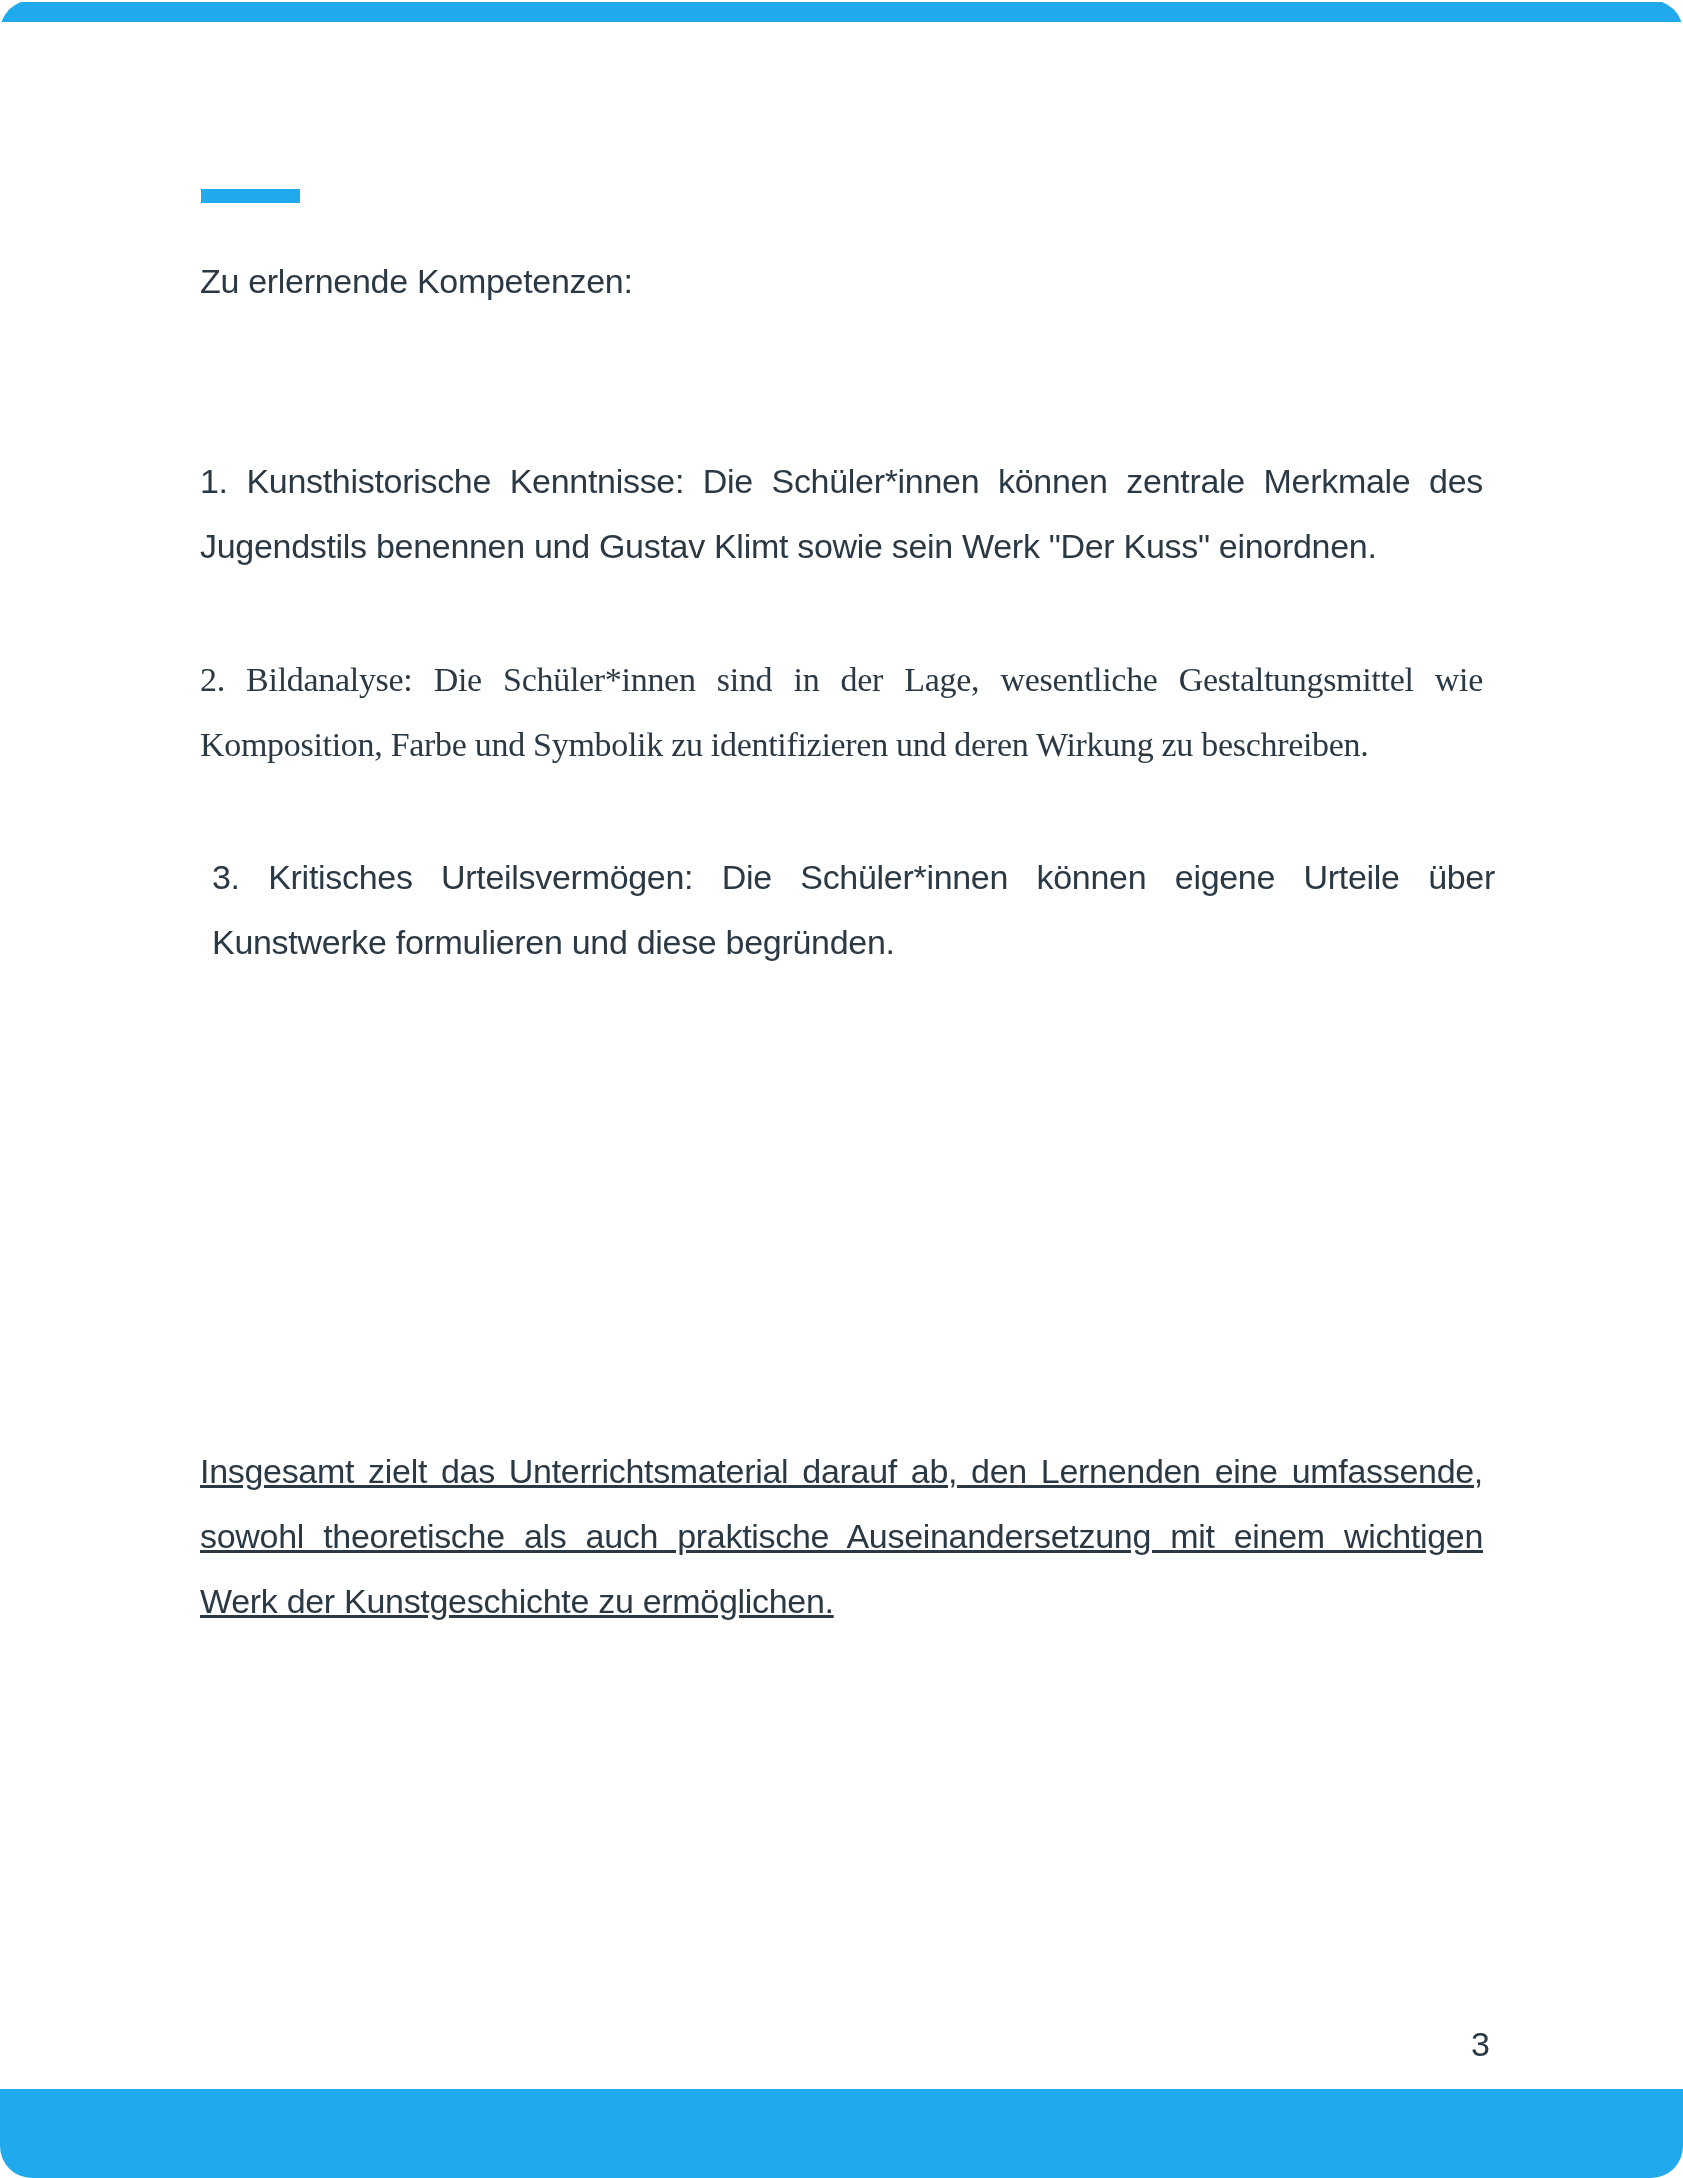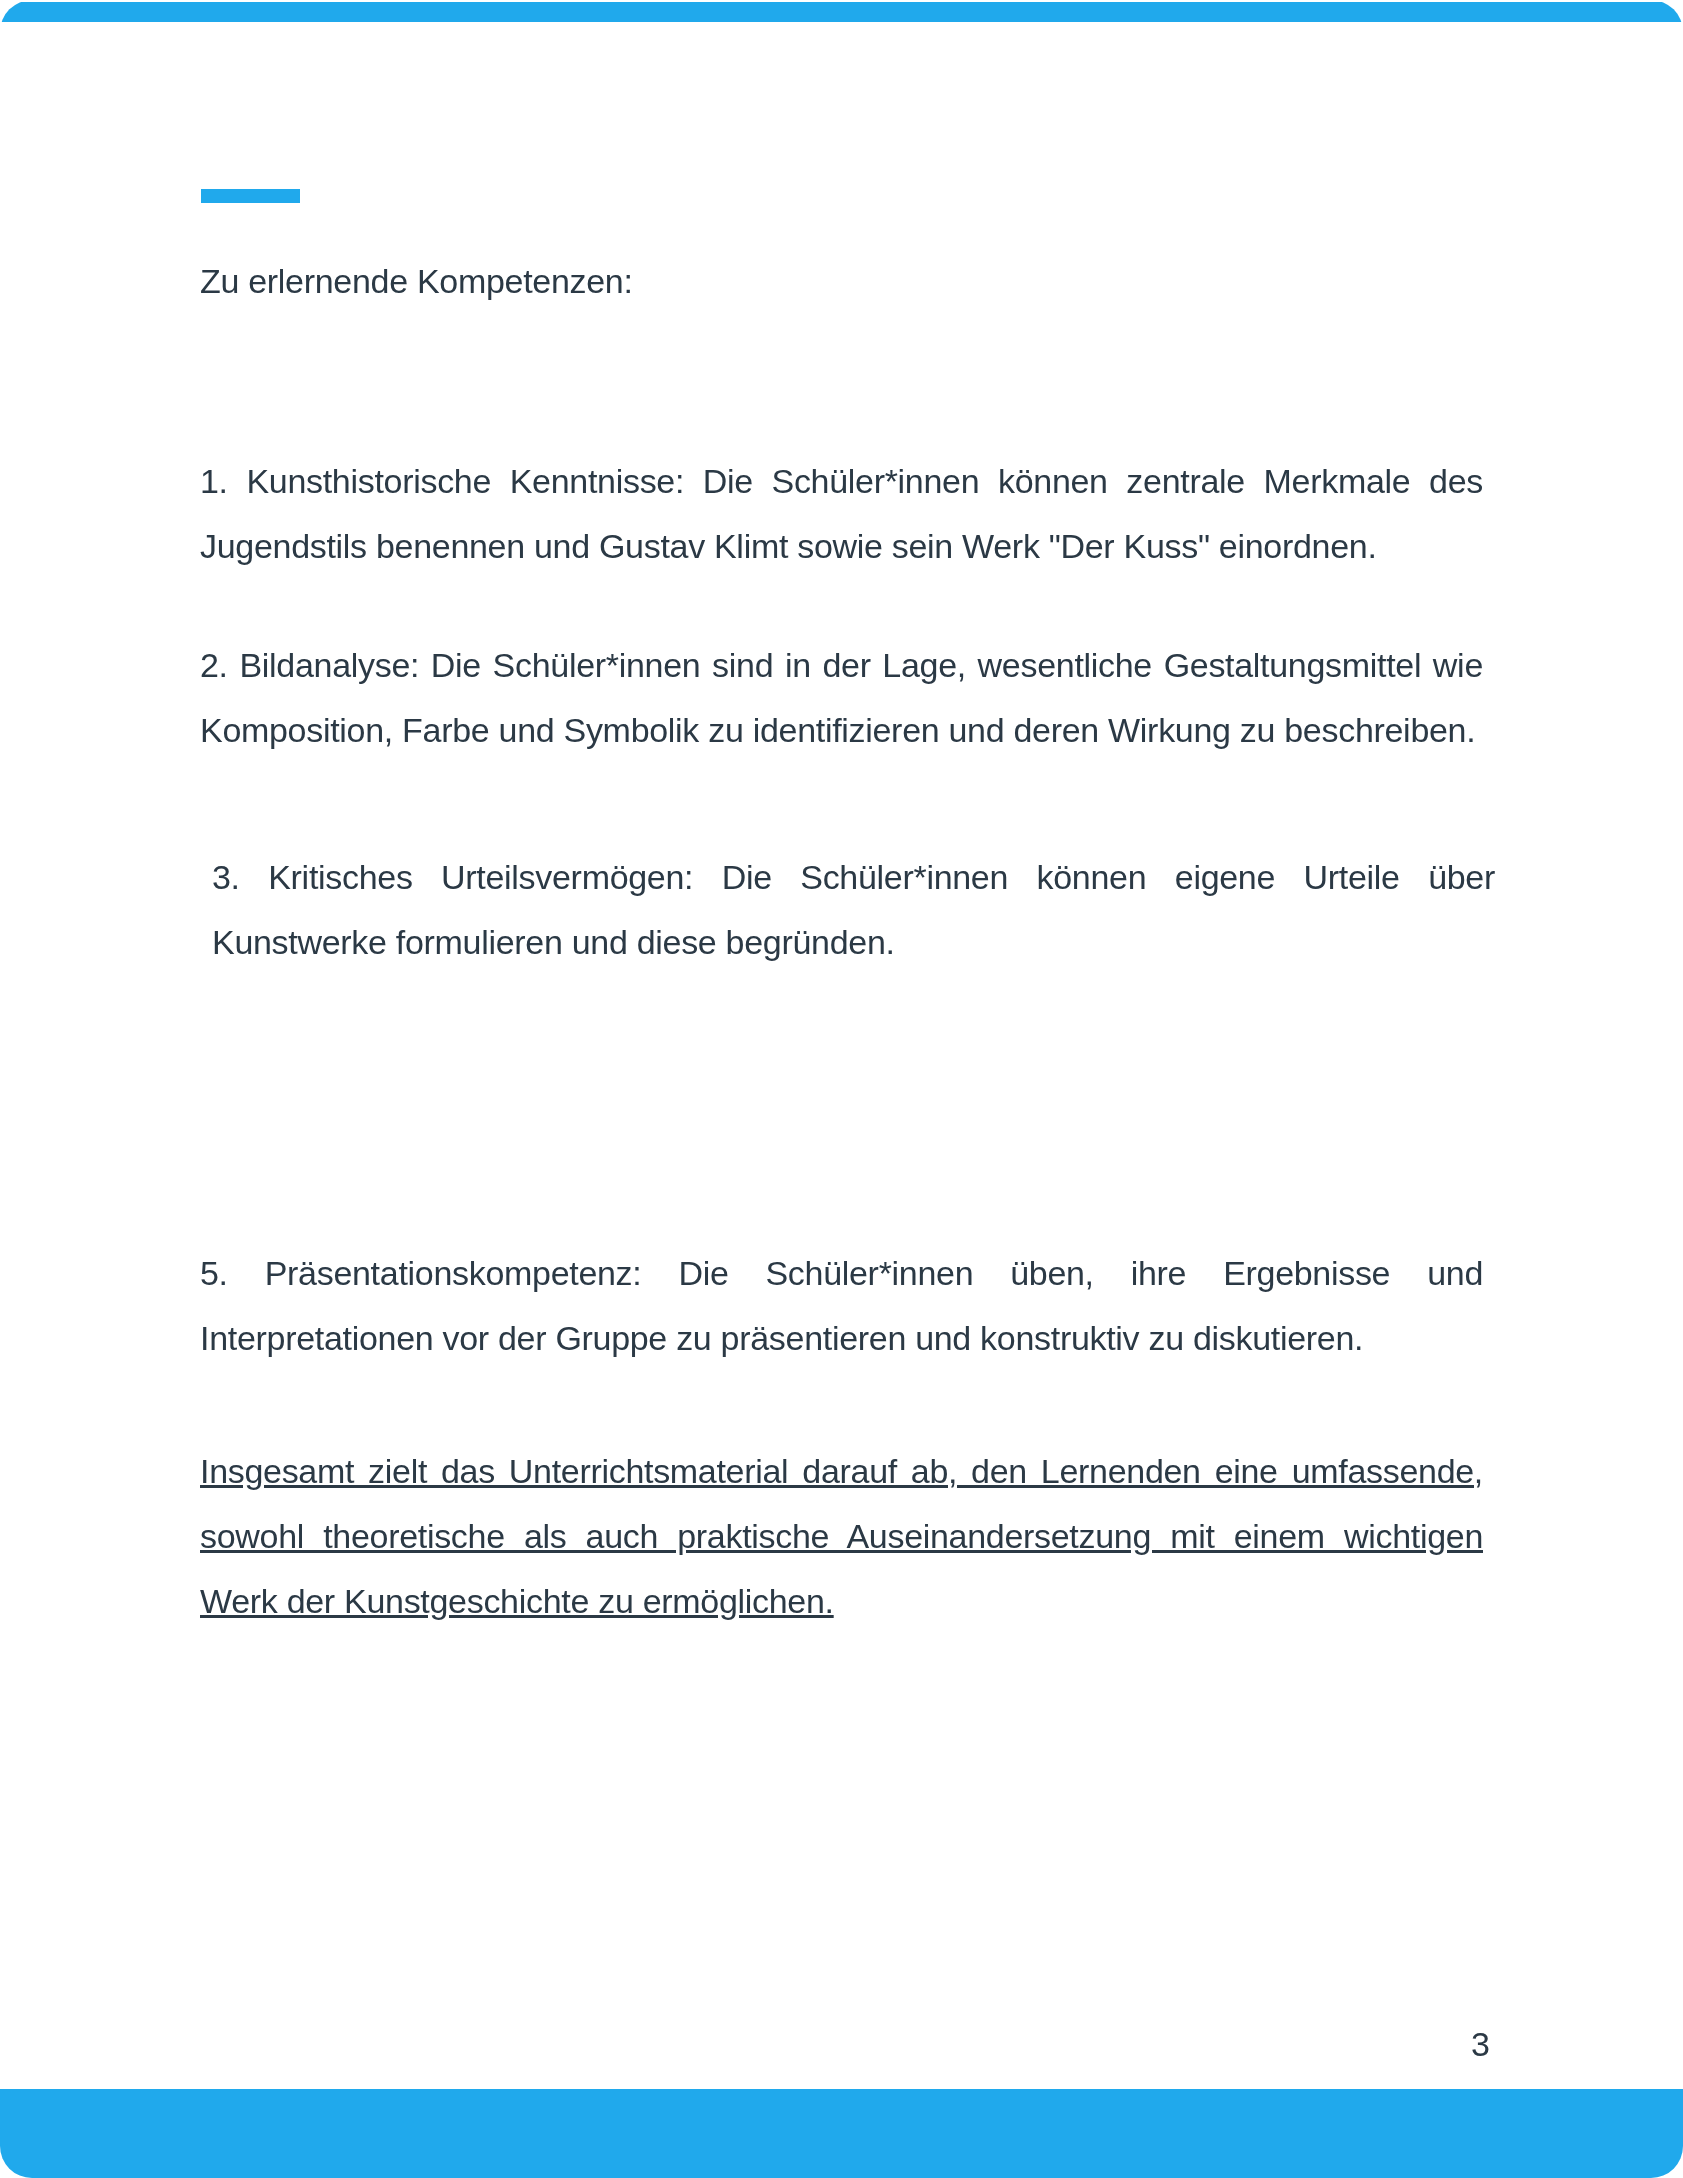--- a/index.html
+++ b/index.html
@@ -37,21 +37,21 @@
     line-height: 42px;
     text-align: left;
     font-weight: 400;
   }
   .para {
     line-height: 65px;
     text-align: justify;
     text-justify: inter-word;
   }
   .item-1 { top: 415px; }
-  .item-2 { top: 599px; }
+  .item-2 { top: 613px; font-family: Liberation Serif, serif; }
   .item-3 { top: 811px; margin-left: 12px; }
   .item-4 { top: 1009px; }
   .item-5 { top: 1207px; }
   .closing { top: 1405px; text-decoration: underline; }
   .page-number {
     position: absolute;
     right: 193px;
     top: 2023px;
     font-size: 34px;
     line-height: 42px;
@@ -75,21 +75,20 @@
 
   <div class="content-block page-title">Zu erlernende Kompetenzen:</div>
 
   <p class="content-block para item-1">1. Kunsthistorische Kenntnisse: Die Schüler*innen können zentrale Merkmale des Jugendstils benennen und Gustav Klimt sowie sein Werk "Der Kuss" einordnen.</p>
 
   <p class="content-block para item-2">2. Bildanalyse: Die Schüler*innen sind in der Lage, wesentliche Gestaltungsmittel wie Komposition, Farbe und Symbolik zu identifizieren und deren Wirkung zu beschreiben.</p>
 
   <p class="content-block para item-3">3. Kritisches Urteilsvermögen: Die Schüler*innen können eigene Urteile über Kunstwerke formulieren und diese begründen.</p>
 
 
-  <p class="content-block para item-5">5. Präsentationskompetenz: Die Schüler*innen üben, ihre Ergebnisse und Interpretationen vor der Gruppe zu präsentieren und konstruktiv zu diskutieren.</p>
 
   <p class="content-block para closing">Insgesamt zielt das Unterrichtsmaterial darauf ab, den Lernenden eine umfassende, sowohl theoretische als auch praktische Auseinandersetzung mit einem wichtigen Werk der Kunstgeschichte zu ermöglichen.</p>
 
   <div class="page-number">3</div>
 
   <div class="bottom-bar"></div>
 
 </div>
 
 

